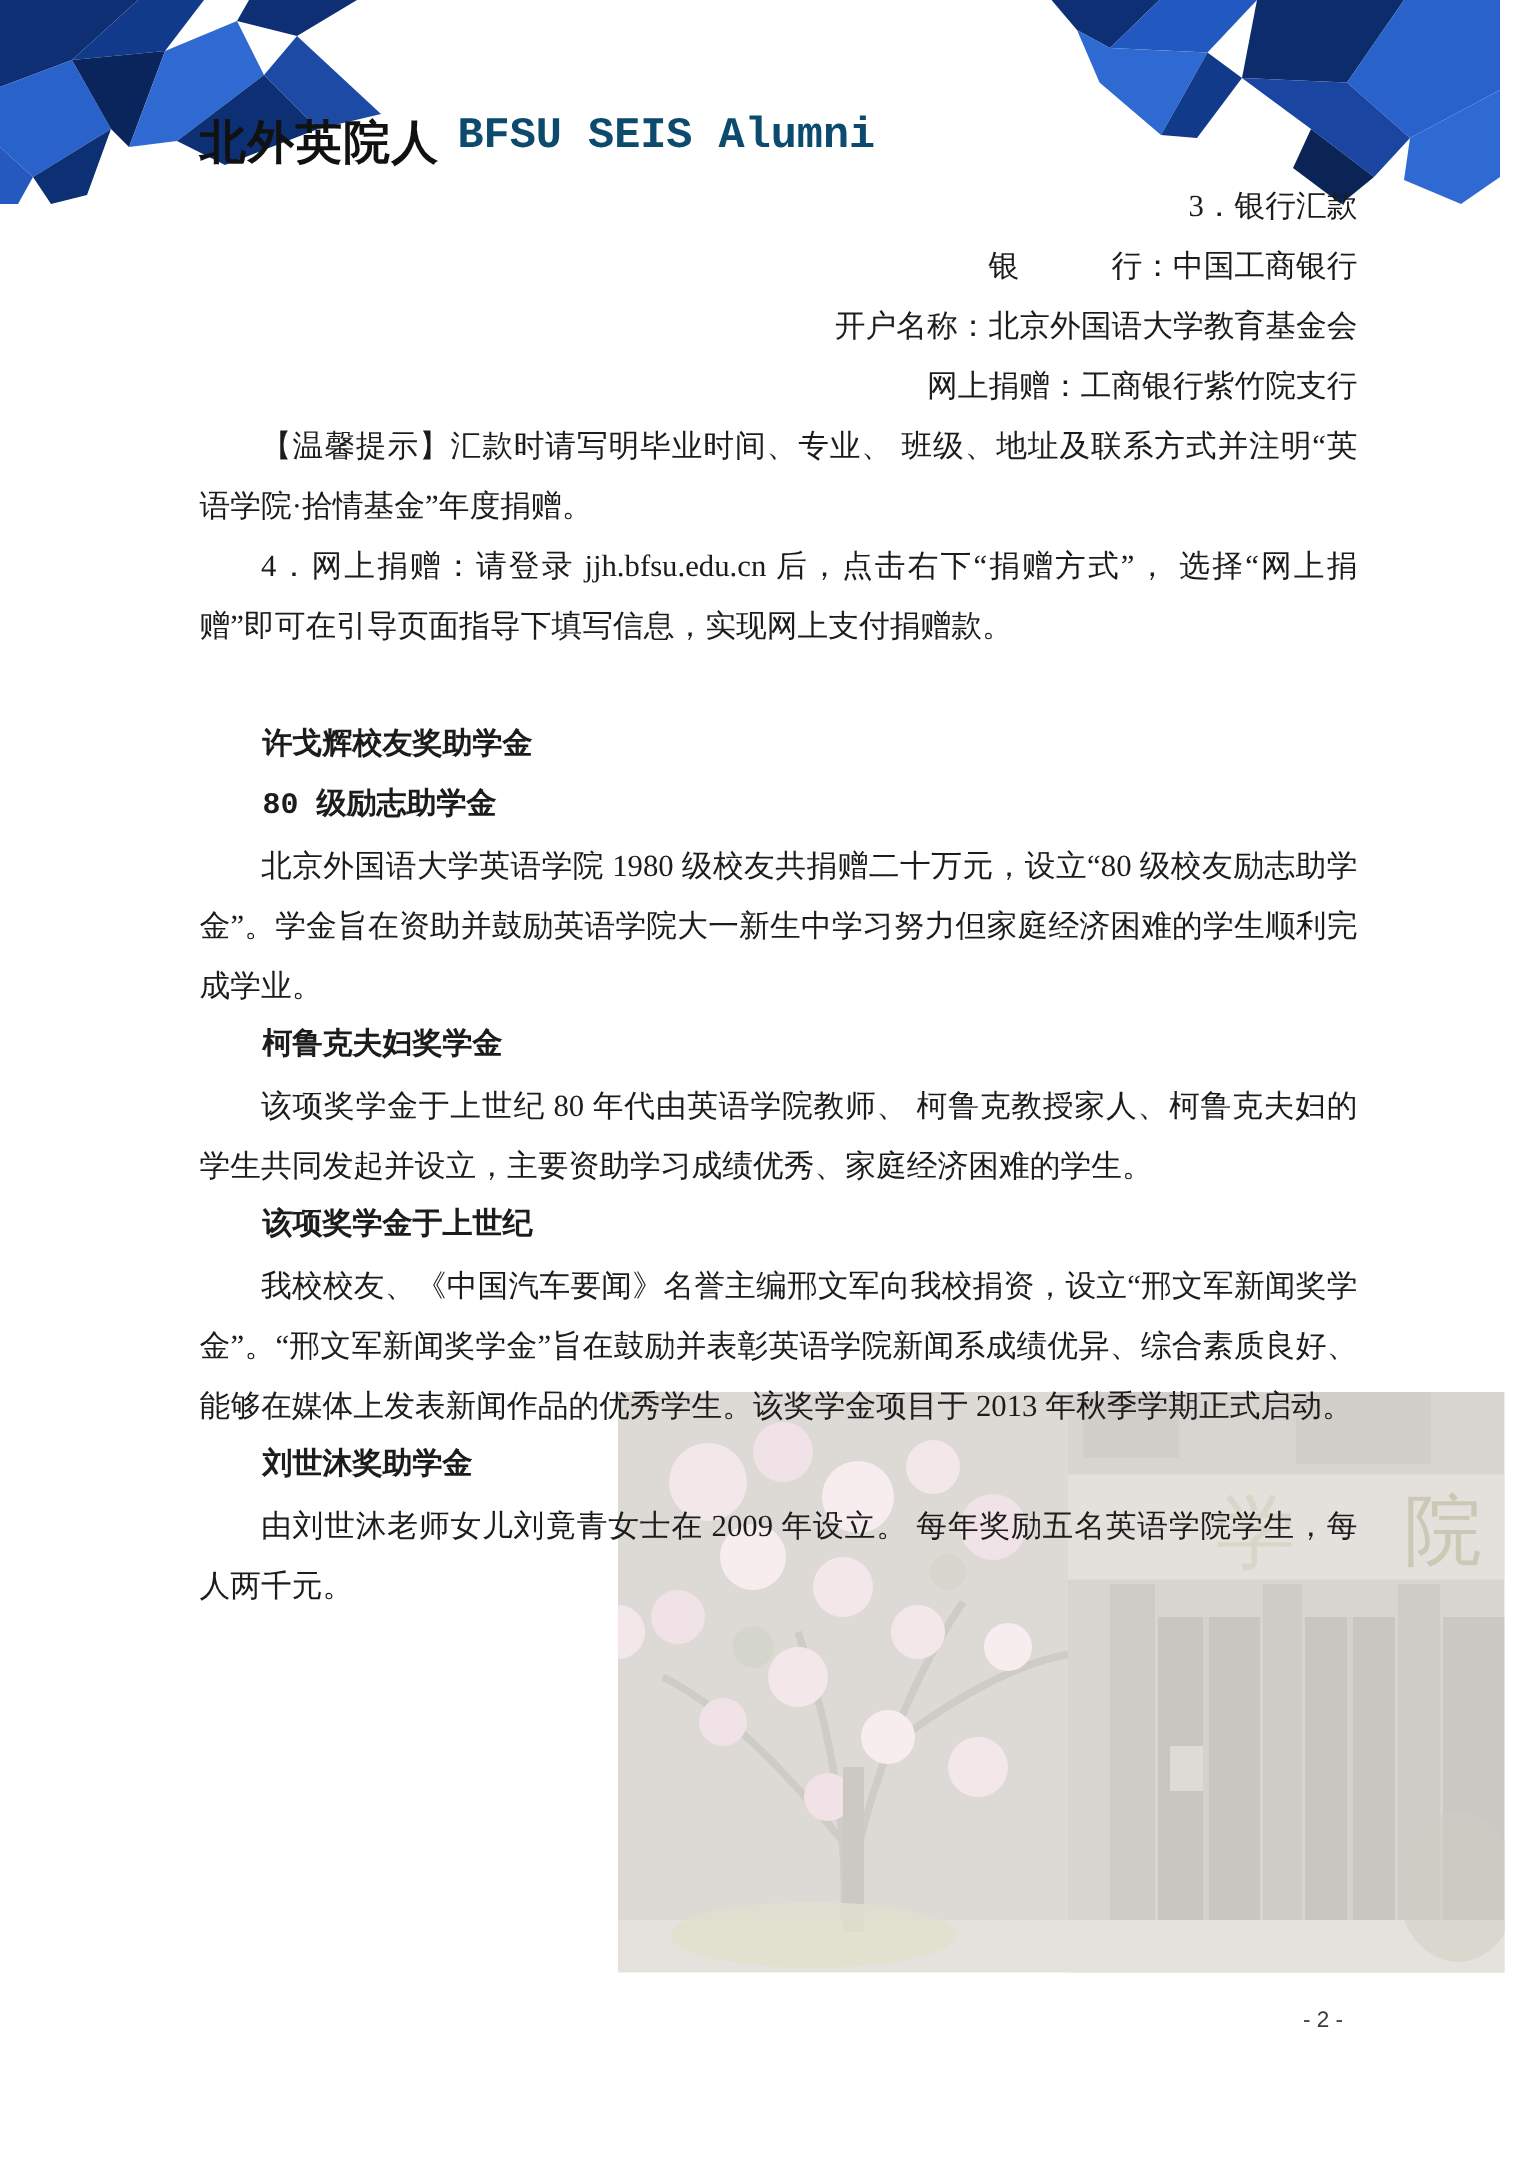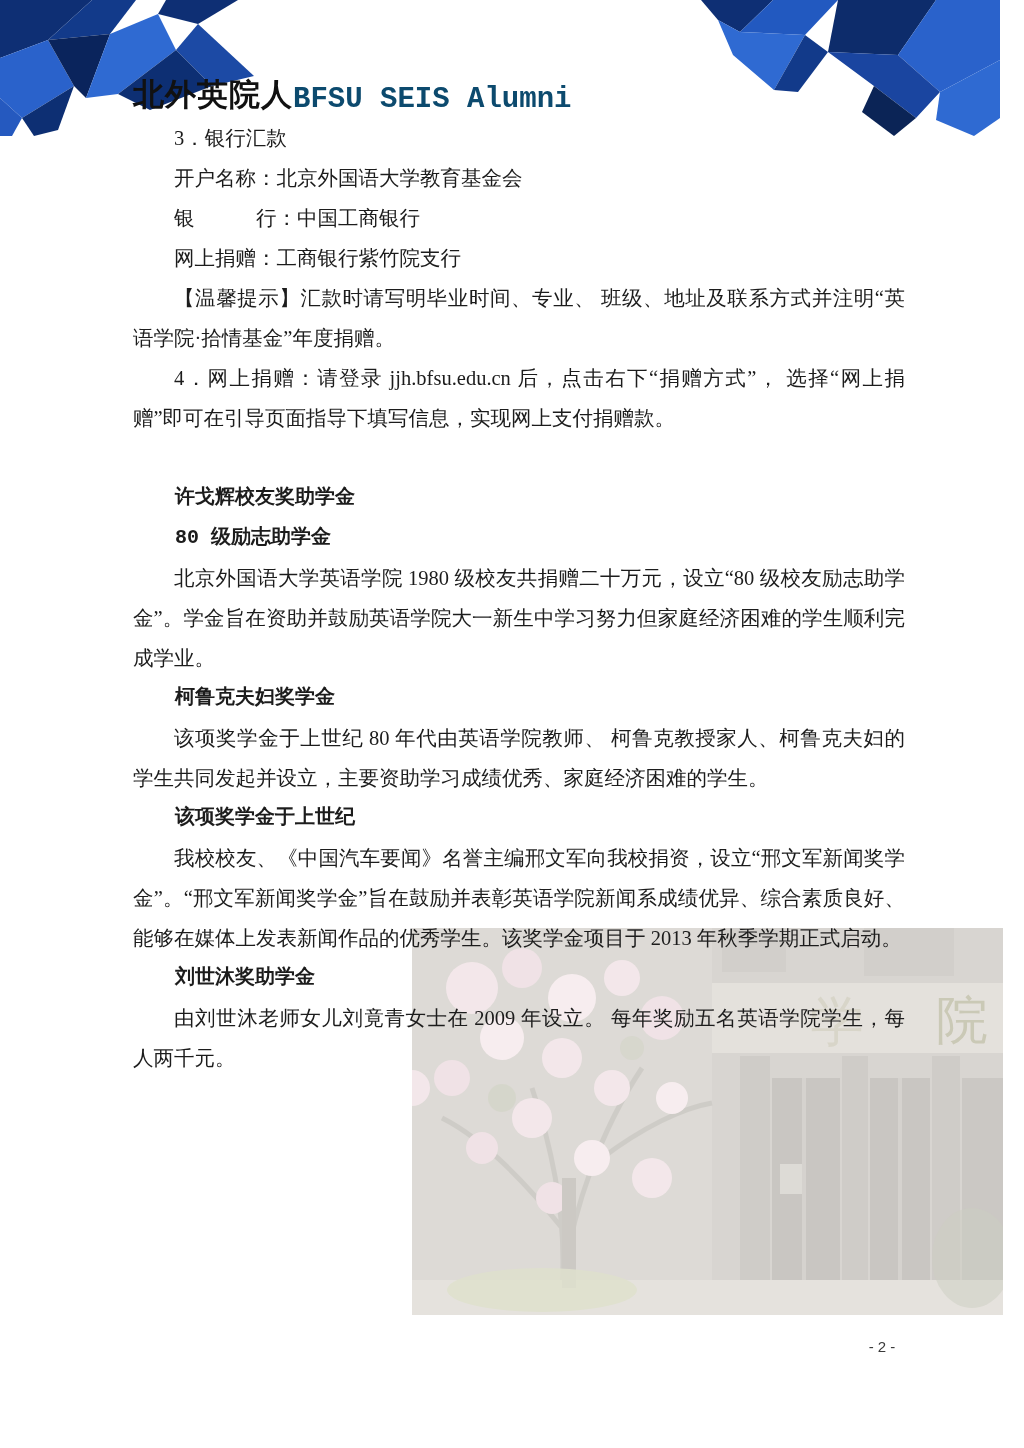--- a/index.html
+++ b/index.html
@@ -18,21 +18,22 @@
   .deco { position: absolute; top: 0; }
   .deco-left { left: 0; }
   .deco-right { right: 12px; }
 
   
   .masthead {
     position: absolute;
     left: 133px;
     top: 74px;
     display: flex;
-    align-items: flex-end;
+    align-items: flex-start;
+    gap: 12px;
     z-index: 3;
   }
   .logo-cjk {
     font-size: 31px;
     font-weight: bold;
     font-family: "Liberation Sans","DejaVu Sans",sans-serif;
     letter-spacing: 1px;
     color: #111;
   }
   .logo-en {
@@ -56,21 +57,21 @@
   
   .content {
     position: absolute;
     left: 133px;
     top: 118px;
     width: 772px;
     z-index: 2;
     font-size: 20.5px;
   }
   .content p { margin: 0; line-height: 40px; }
-  .bank-line { text-indent: 2em; white-space: pre; }
+  .bank-line { text-indent: 2em; white-space: pre; text-align: right; }
   .para { text-align: justify; text-indent: 2em; font-family: Liberation Serif, serif; }
   .sec-title {
     font-family: Liberation Mono, monospace;
     font-weight: bold;
     font-size: 20px;
     line-height: 40px;
     margin: 0;
     text-indent: 2.1em;
   }
   .gap { margin-top: 40px; }
@@ -168,22 +169,22 @@
     </svg>
   </div>
 
   <header class="masthead">
     <span class="logo-cjk">北外英院人</span>
     <span class="logo-en">BFSU SEIS Alumni</span>
   </header>
 
   <main class="content">
     <p class="bank-line">3．银行汇款</p>
+    <p class="bank-line">银　　　行：中国工商银行</p>
     <p class="bank-line">开户名称：北京外国语大学教育基金会</p>
-    <p class="bank-line">银　　　行：中国工商银行</p>
     <p class="bank-line">网上捐赠：工商银行紫竹院支行</p>
 
     <p class="para">【温馨提示】汇款时请写明毕业时间、专业、 班级、地址及联系方式并注明“英语学院·拾情基金”年度捐赠。</p>
     <p class="para">4．网上捐赠：请登录 jjh.bfsu.edu.cn 后，点击右下“捐赠方式”， 选择“网上捐赠”即可在引导页面指导下填写信息，实现网上支付捐赠款。</p>
 
     <h3 class="sec-title gap">许戈辉校友奖助学金</h3>
 
     <h3 class="sec-title">80 级励志助学金</h3>
     <p class="para">北京外国语大学英语学院 1980 级校友共捐赠二十万元，设立“80 级校友励志助学金”。学金旨在资助并鼓励英语学院大一新生中学习努力但家庭经济困难的学生顺利完成学业。</p>
 

